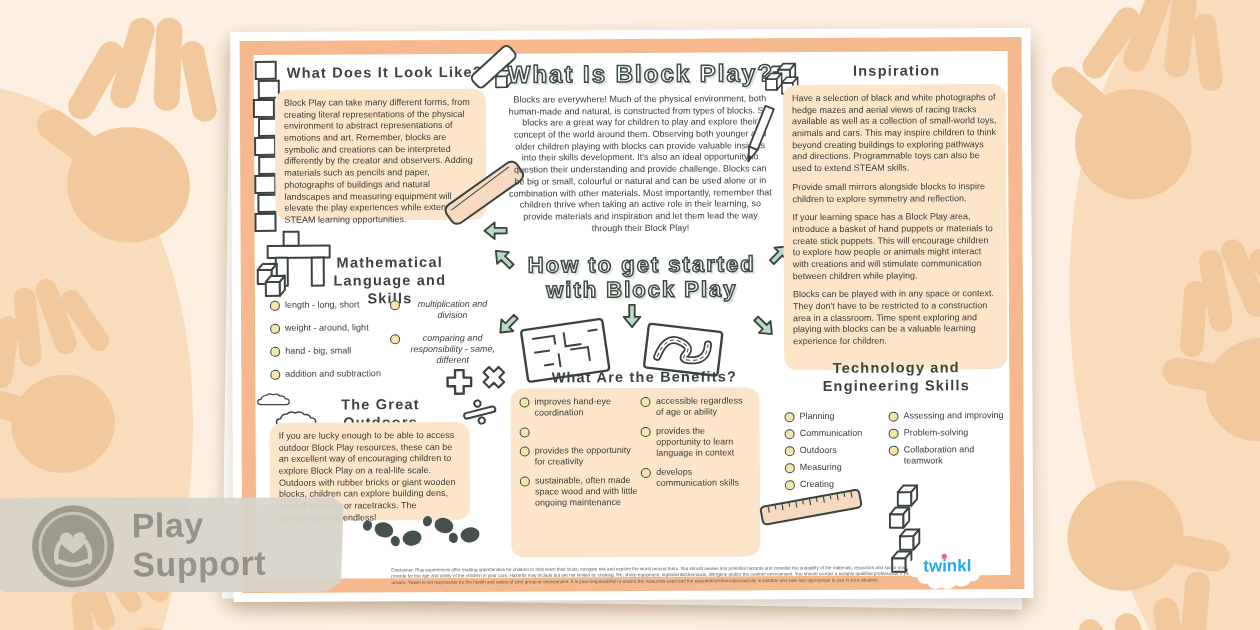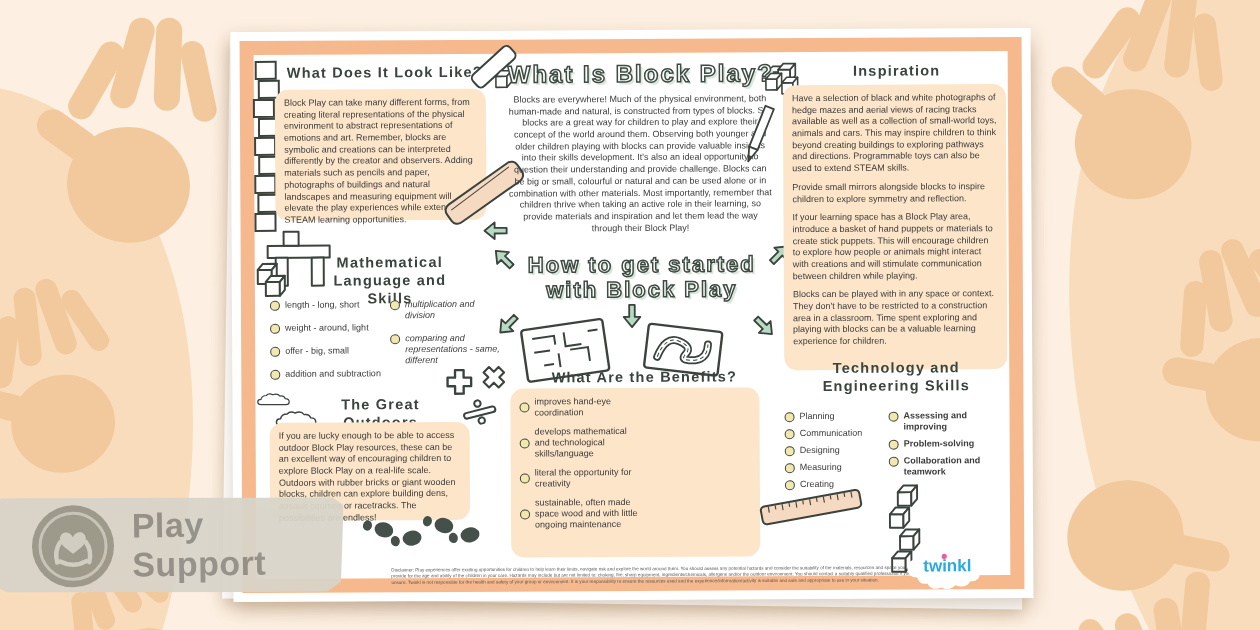--- a/index.html
+++ b/index.html
@@ -40,38 +40,38 @@
   .doodle svg{width:100%;height:100%;display:block;}
   .arrow{position:absolute;width:28px;height:24px;}
   .arrow svg{width:100%;height:100%;}
   
   .looklike-title{left:46px;top:32px;width:216px;}
   .box-looklike{left:44px;top:58px;width:211px;height:131px;}
   .math-title{left:84px;top:222px;width:148px;}
   .math-cols{left:38px;top:268px;width:230px;}
   .math-cols .c1{width:120px;}
   .math-cols .c2{width:110px;font-style:italic;}
-  .math-cols .li{margin-bottom:12px;}
+  .math-cols .li{margin-bottom:12px;text-align:center;}
   .outdoors-title{left:70px;top:364px;width:156px;}
   .box-outdoors{left:37px;top:391px;width:200px;height:98px;}
   .whatis-title{left:273px;top:30px;width:274px;font-size:24px;}
   .whatis-body{position:absolute;left:277px;top:64px;width:264px;text-align:center;}
   .howto-title{left:275px;top:222px;width:270px;font-size:22px;}
   .benefits-title{left:290px;top:338px;width:244px;}
   .box-benefits{left:278px;top:358px;width:249px;height:169px;}
   .benefits-cols{display:flex;}
   .benefits-cols .c1{width:122px;}
   .benefits-cols .c2{width:110px;}
-  .benefits-cols .li{margin-bottom:8px;align-items:center;}
+  .benefits-cols .li{margin-bottom:8px;}
   .insp-title{left:560px;top:33px;width:212px;}
   .box-insp{left:552px;top:56px;width:223px;height:285px;}
   .tech-title{left:586px;top:330px;width:156px;}
   .tech-cols{left:552px;top:382px;width:232px;}
   .tech-cols .c1{width:104px;}
-  .tech-cols .c2{width:120px;font-weight:bold;}
+  .tech-cols .c2{width:120px;}
   .tech-cols .li{margin-bottom:6px;}
   .disclaimer{position:absolute;left:158px;top:527px;width:980px;transform:scale(0.54);
     transform-origin:0 0;font-size:8.5px;line-height:1.35;color:#555;}
   
   .wm{position:absolute;left:-8px;top:496px;width:352px;height:98px;background:#d8d4c9;opacity:.94;
     transform:rotate(-0.8deg);display:flex;align-items:center;gap:16px;padding-left:38px;box-sizing:border-box;
     clip-path:polygon(0 6%,3% 0,97% 4%,100% 12%,99% 90%,95% 100%,4% 96%,0 88%);}
   .wm-text{font-size:34px;font-weight:700;color:#8f8d85;letter-spacing:.5px;}
   .wm-logo{width:86px;height:86px;flex:none;}
   
@@ -197,35 +197,35 @@
       <div class="li">
           <span class="dot"></span>
           <span>length - long, short</span>
         </div>
       <div class="li">
           <span class="dot"></span>
           <span>weight - around, light</span>
         </div>
       <div class="li">
           <span class="dot"></span>
-          <span>offer - big, small</span>
+          <span>hand - big, small</span>
         </div>
       <div class="li">
           <span class="dot"></span>
           <span>addition and subtraction</span>
         </div>
     </div>
     <div class="c2">
       <div class="li">
           <span class="dot"></span>
           <span>multiplication and division</span>
         </div>
       <div class="li">
           <span class="dot"></span>
-          <span>comparing and representations - same, different</span>
+          <span>comparing and responsibility - same, different</span>
         </div>
     </div>
   </div>
 
   <div class="doodle" style="left:212px;top:336px;width:30px;height:30px;">
     <svg viewBox="0 0 28 28">
         <use href="#plus-sym"></use>
       </svg>
   </div>
   <div class="doodle" style="left:248px;top:333px;width:27px;height:27px;">
@@ -344,29 +344,42 @@
   <div class="hand-title benefits-title">What Are the Benefits?</div>
   <div class="pbox box-benefits">
     <div class="benefits-cols">
       <div class="c1">
         <div class="li">
             <span class="dot"></span>
             <span>improves hand-eye coordination</span>
           </div>
         <div class="li">
             <span class="dot"></span>
-            <span>develops mathematical and technological skills/language</span>
-          </div>
-        <div class="li">
-            <span class="dot"></span>
-            <span>literal the opportunity for creativity</span>
+          </div>
+        <div class="li">
+            <span class="dot"></span>
+            <span>provides the opportunity for creativity</span>
           </div>
         <div class="li">
             <span class="dot"></span>
             <span>sustainable, often made space wood and with little ongoing maintenance</span>
+          </div>
+      </div>
+      <div class="c2">
+        <div class="li">
+            <span class="dot"></span>
+            <span>accessible regardless of age or ability</span>
+          </div>
+        <div class="li">
+            <span class="dot"></span>
+            <span>provides the opportunity to learn language in context</span>
+          </div>
+        <div class="li">
+            <span class="dot"></span>
+            <span>develops communication skills</span>
           </div>
       </div>
     </div>
   </div>
 
   <div class="doodle" style="left:532px;top:30px;width:42px;height:40px;">
     <svg viewBox="0 0 42 40">
       <use href="#cube-sym" x="12" y="0" width="24" height="26"></use>
       <use href="#cube-sym" x="0" y="10" width="22" height="24"></use>
       <use href="#cube-sym" x="16" y="14" width="22" height="24"></use>
@@ -389,21 +402,21 @@
       <div class="li">
           <span class="dot"></span>
           <span>Planning</span>
         </div>
       <div class="li">
           <span class="dot"></span>
           <span>Communication</span>
         </div>
       <div class="li">
           <span class="dot"></span>
-          <span>Designing</span>
+          <span>Outdoors</span>
         </div>
       <div class="li">
           <span class="dot"></span>
           <span>Measuring</span>
         </div>
       <div class="li">
           <span class="dot"></span>
           <span>Creating</span>
         </div>
     </div>

